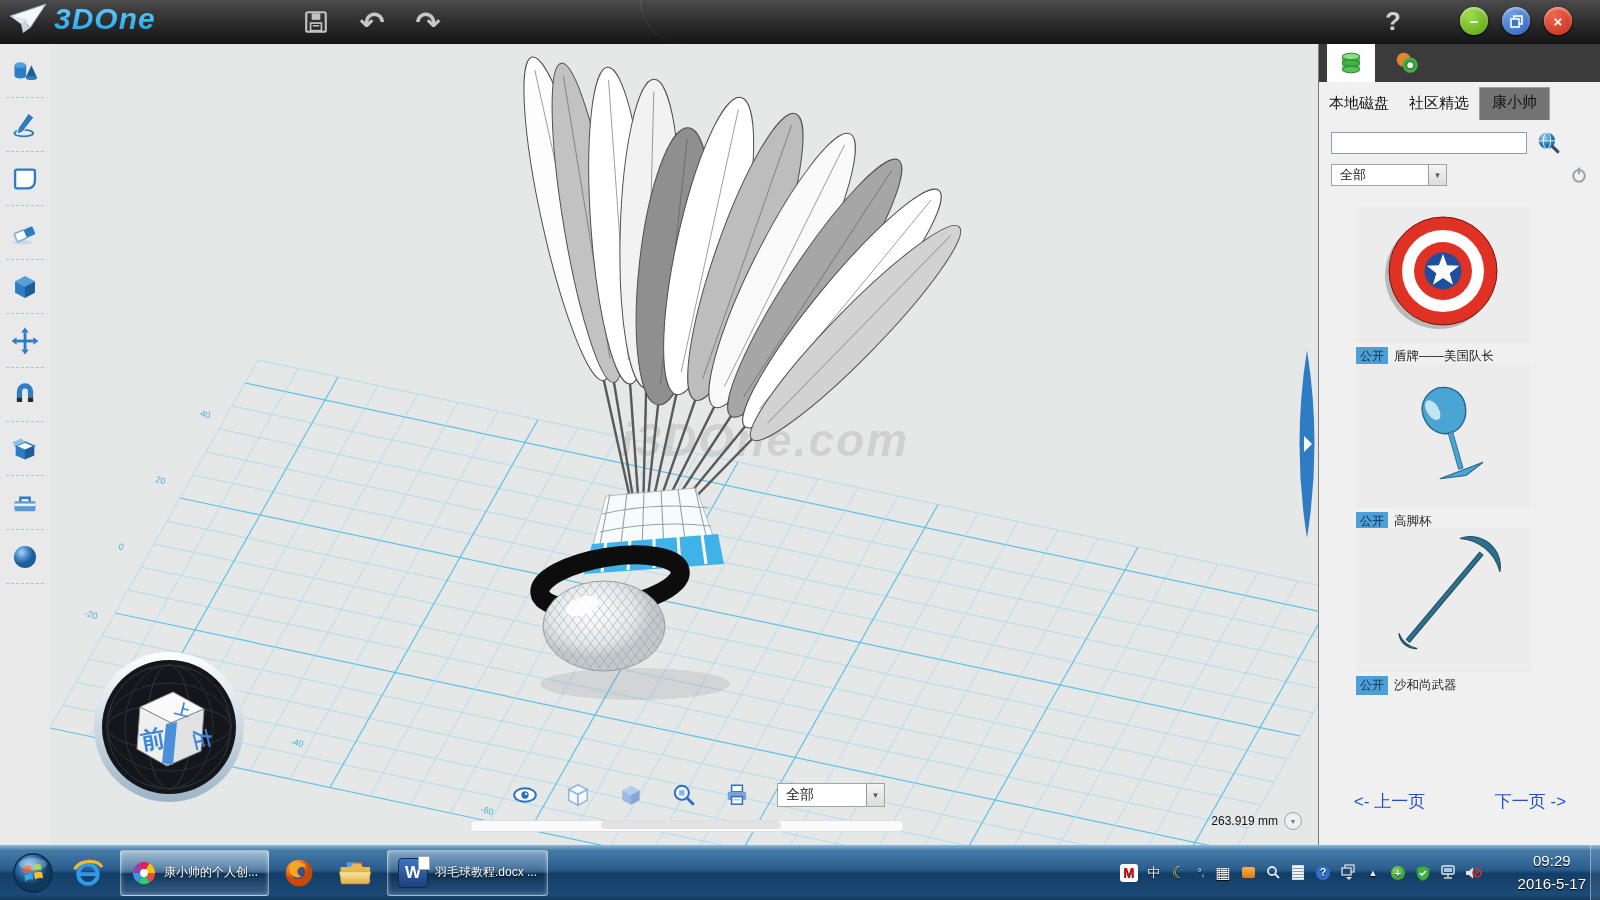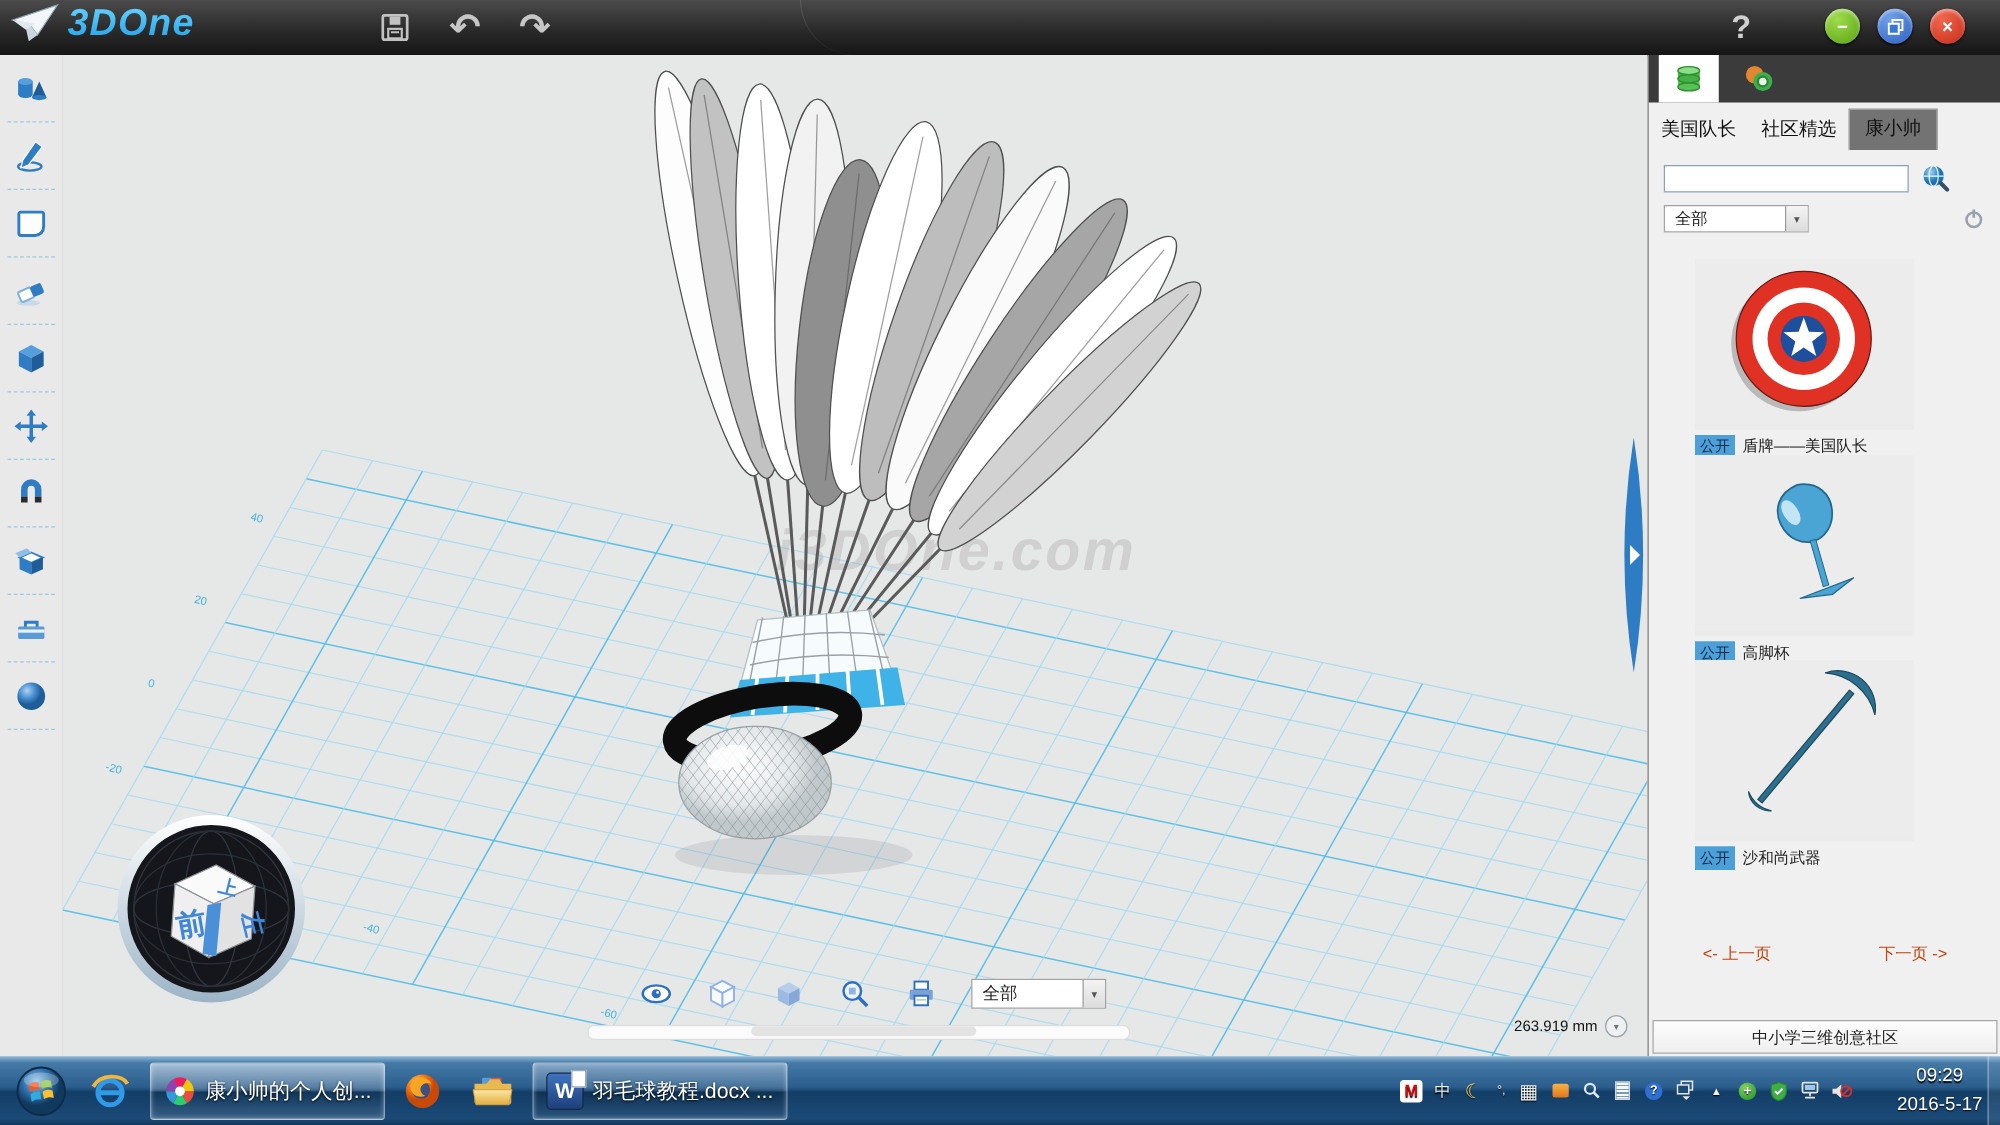--- a/index.html
+++ b/index.html
@@ -55,34 +55,34 @@
   .rp-tab{padding:4px 10px;cursor:pointer;}
   .rp-tab.sel{background:#737373;border:1px solid #a0a0a0;border-bottom:none;padding:5px 12px 8px;}
   .rp-search{position:absolute;left:12px;top:86px;display:flex;align-items:center;gap:8px;}
   .rp-search input{width:186px;height:20px;border:1px solid #8aa0b4;font-size:13px;padding:0 4px;outline:none;}
   .rp-filter{position:absolute;left:12px;top:120px;width:258px;display:flex;align-items:center;justify-content:space-between;}
   .card{position:absolute;left:37px;width:175px;}
   .thumb{width:175px;background:#ebebeb;cursor:pointer;}
   .caption{display:flex;align-items:center;gap:6px;margin-top:4px;}
   .badge{background:#4d9fd8;color:#0c2d4e;font-size:12px;padding:1px 4px;cursor:pointer;}
   .cname{font-size:12.5px;color:#222;}
-  .rp-pager{position:absolute;left:0;top:710px;width:282px;display:flex;justify-content:space-around;font-size:13px;color:#c2410c;}
+  .rp-pager{position:absolute;left:0;top:746px;width:282px;display:flex;justify-content:space-around;font-size:17px;color:#1d4ed8;}
   .rp-pager span{cursor:pointer;}
   .rp-community{position:absolute;left:3px;top:772px;width:274px;height:25px;background:linear-gradient(#fdfdfd,#efefef);
     border:1px solid #a8a8a8;font-size:13px;color:#222;display:flex;align-items:center;justify-content:center;cursor:pointer;}
   
   .taskbar{position:absolute;left:0;top:845px;width:1600px;height:55px;
     background:linear-gradient(#8fb9d8,#4579a6 10%,#2a5d8c 45%,#123d66 52%,#1c4a77 90%,#123a5e);
     display:flex;align-items:center;}
   .tstart{margin-left:8px;width:50px;height:50px;display:flex;align-items:center;justify-content:center;cursor:pointer;}
   .ticon{width:52px;height:44px;display:flex;align-items:center;justify-content:center;cursor:pointer;margin-left:4px;}
   .tbtnapp{height:44px;display:flex;align-items:center;gap:7px;padding:0 10px;margin-left:6px;border:1px solid rgba(255,255,255,.45);
     border-radius:3px;background:linear-gradient(rgba(255,255,255,.32),rgba(255,255,255,.10) 48%,rgba(0,0,0,.18) 52%,rgba(255,255,255,.06));
     box-shadow:inset 0 0 4px rgba(255,255,255,.4);cursor:pointer;}
-  .tbtnapp .tlabel{color:#fff;font-size:17px;text-shadow:0 1px 2px #000;white-space:nowrap;}
+  .tbtnapp .tlabel{color:#fff;font-size:12px;text-shadow:0 1px 2px #000;white-space:nowrap;}
   .tray{position:absolute;right:118px;top:0;height:55px;display:flex;align-items:center;gap:7px;}
   .tray .ti{display:flex;align-items:center;justify-content:center;width:18px;height:18px;cursor:pointer;
     color:#efefef;font-size:13px;text-shadow:0 1px 1px #000;}
   .clock{position:absolute;right:14px;top:0;height:55px;display:flex;flex-direction:column;justify-content:center;
     color:#fff;font-size:15px;text-shadow:0 1px 1px #000;text-align:center;line-height:1.5;cursor:default;}
   .showdesk{position:absolute;right:0;top:0;width:9px;height:55px;border-left:1px solid rgba(255,255,255,.4);
     background:rgba(255,255,255,.08);cursor:pointer;}
 </style>
 </head>
 <body>
@@ -479,21 +479,21 @@
       </div>
       <div class="rp-tabbtn">
         <svg width="26" height="26" viewBox="0 0 24 24">
           <circle cx="9" cy="9" r="6.5" fill="#e2872f"></circle>
           <circle cx="15" cy="14" r="7" fill="#3fae49"></circle>
           <circle cx="15" cy="14" r="3.6" fill="#eaf6ea" stroke="#2c8436" stroke-width="1.6"></circle>
         </svg>
       </div>
     </div>
     <div class="rp-tabs">
-      <span class="rp-tab">美国队长</span>
+      <span class="rp-tab">本地磁盘</span>
       <span class="rp-tab">社区精选</span>
       <span class="rp-tab sel">康小帅</span>
     </div>
     <div class="rp-search">
       <input type="text" value="" style="">
       <svg width="26" height="26" viewBox="0 0 24 24">
         <defs>
             <radialGradient id="gbl" cx="35%" cy="30%">
               <stop offset="0%" stop-color="#9fd2f2"></stop>
         <stop offset="100%" stop-color="#1f6fb2"></stop>
@@ -566,21 +566,20 @@
       <div class="caption">
         <span class="badge">公开</span>
         <span class="cname">沙和尚武器</span>
       </div>
     </div>
 
     <div class="rp-pager">
       <span>&lt;- 上一页</span>
       <span>下一页 -&gt;</span>
     </div>
-    <div class="rp-community">中小学三维创意社区</div>
   </aside>
 
   <footer class="taskbar">
     <div class="tstart">
       <svg width="42" height="42" viewBox="0 0 42 42">
         <defs>
             <radialGradient id="orb" cx="40%" cy="30%">
               <stop offset="0%" stop-color="#8fc4ea"></stop>
         <stop offset="60%" stop-color="#2f6da8"></stop>
               <stop offset="100%" stop-color="#10395e"></stop>

